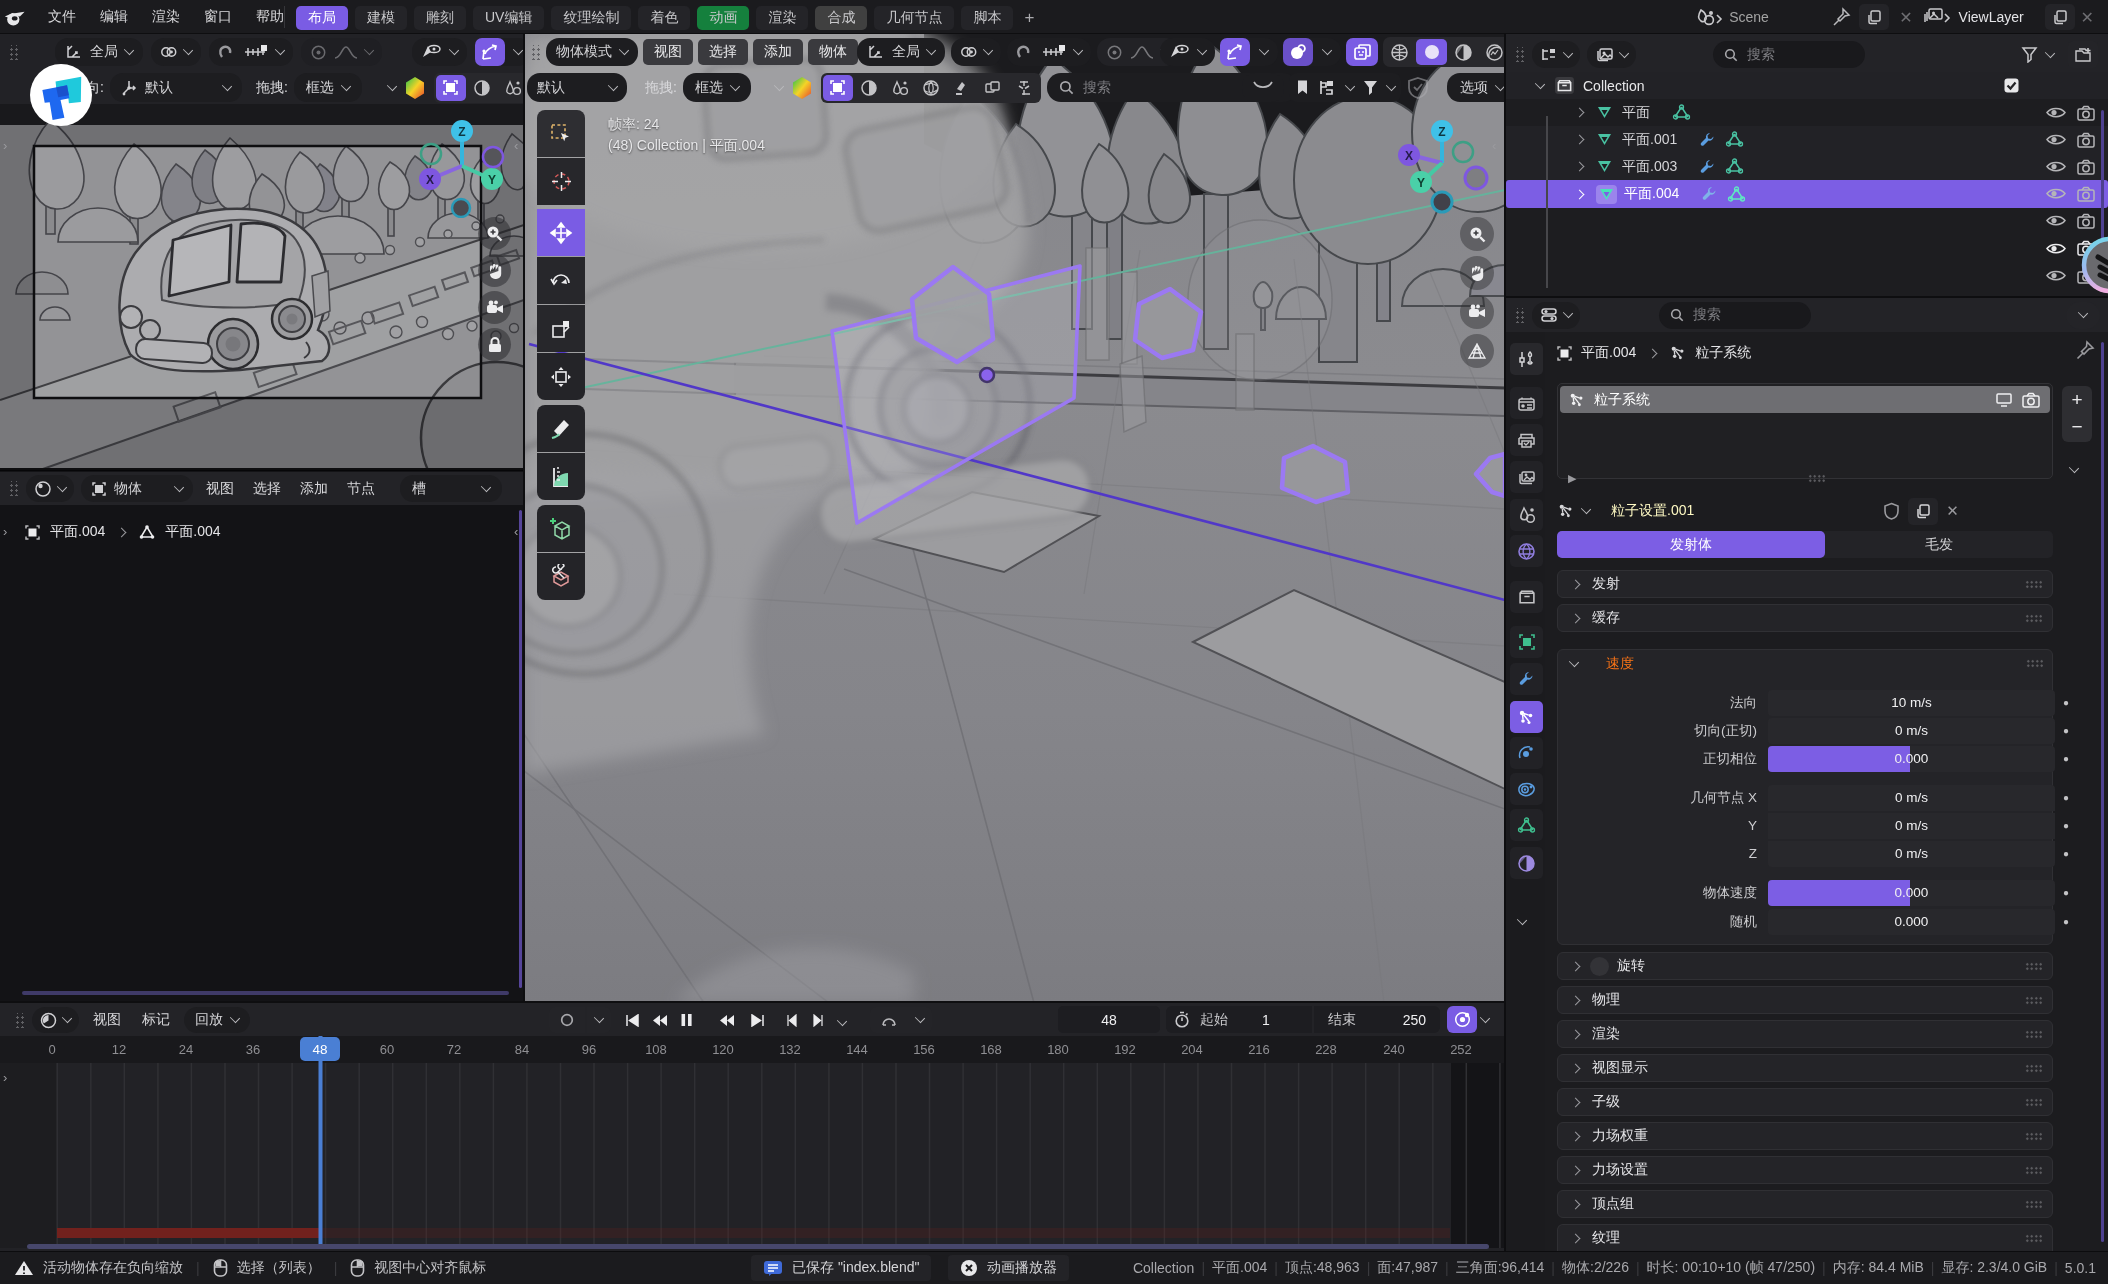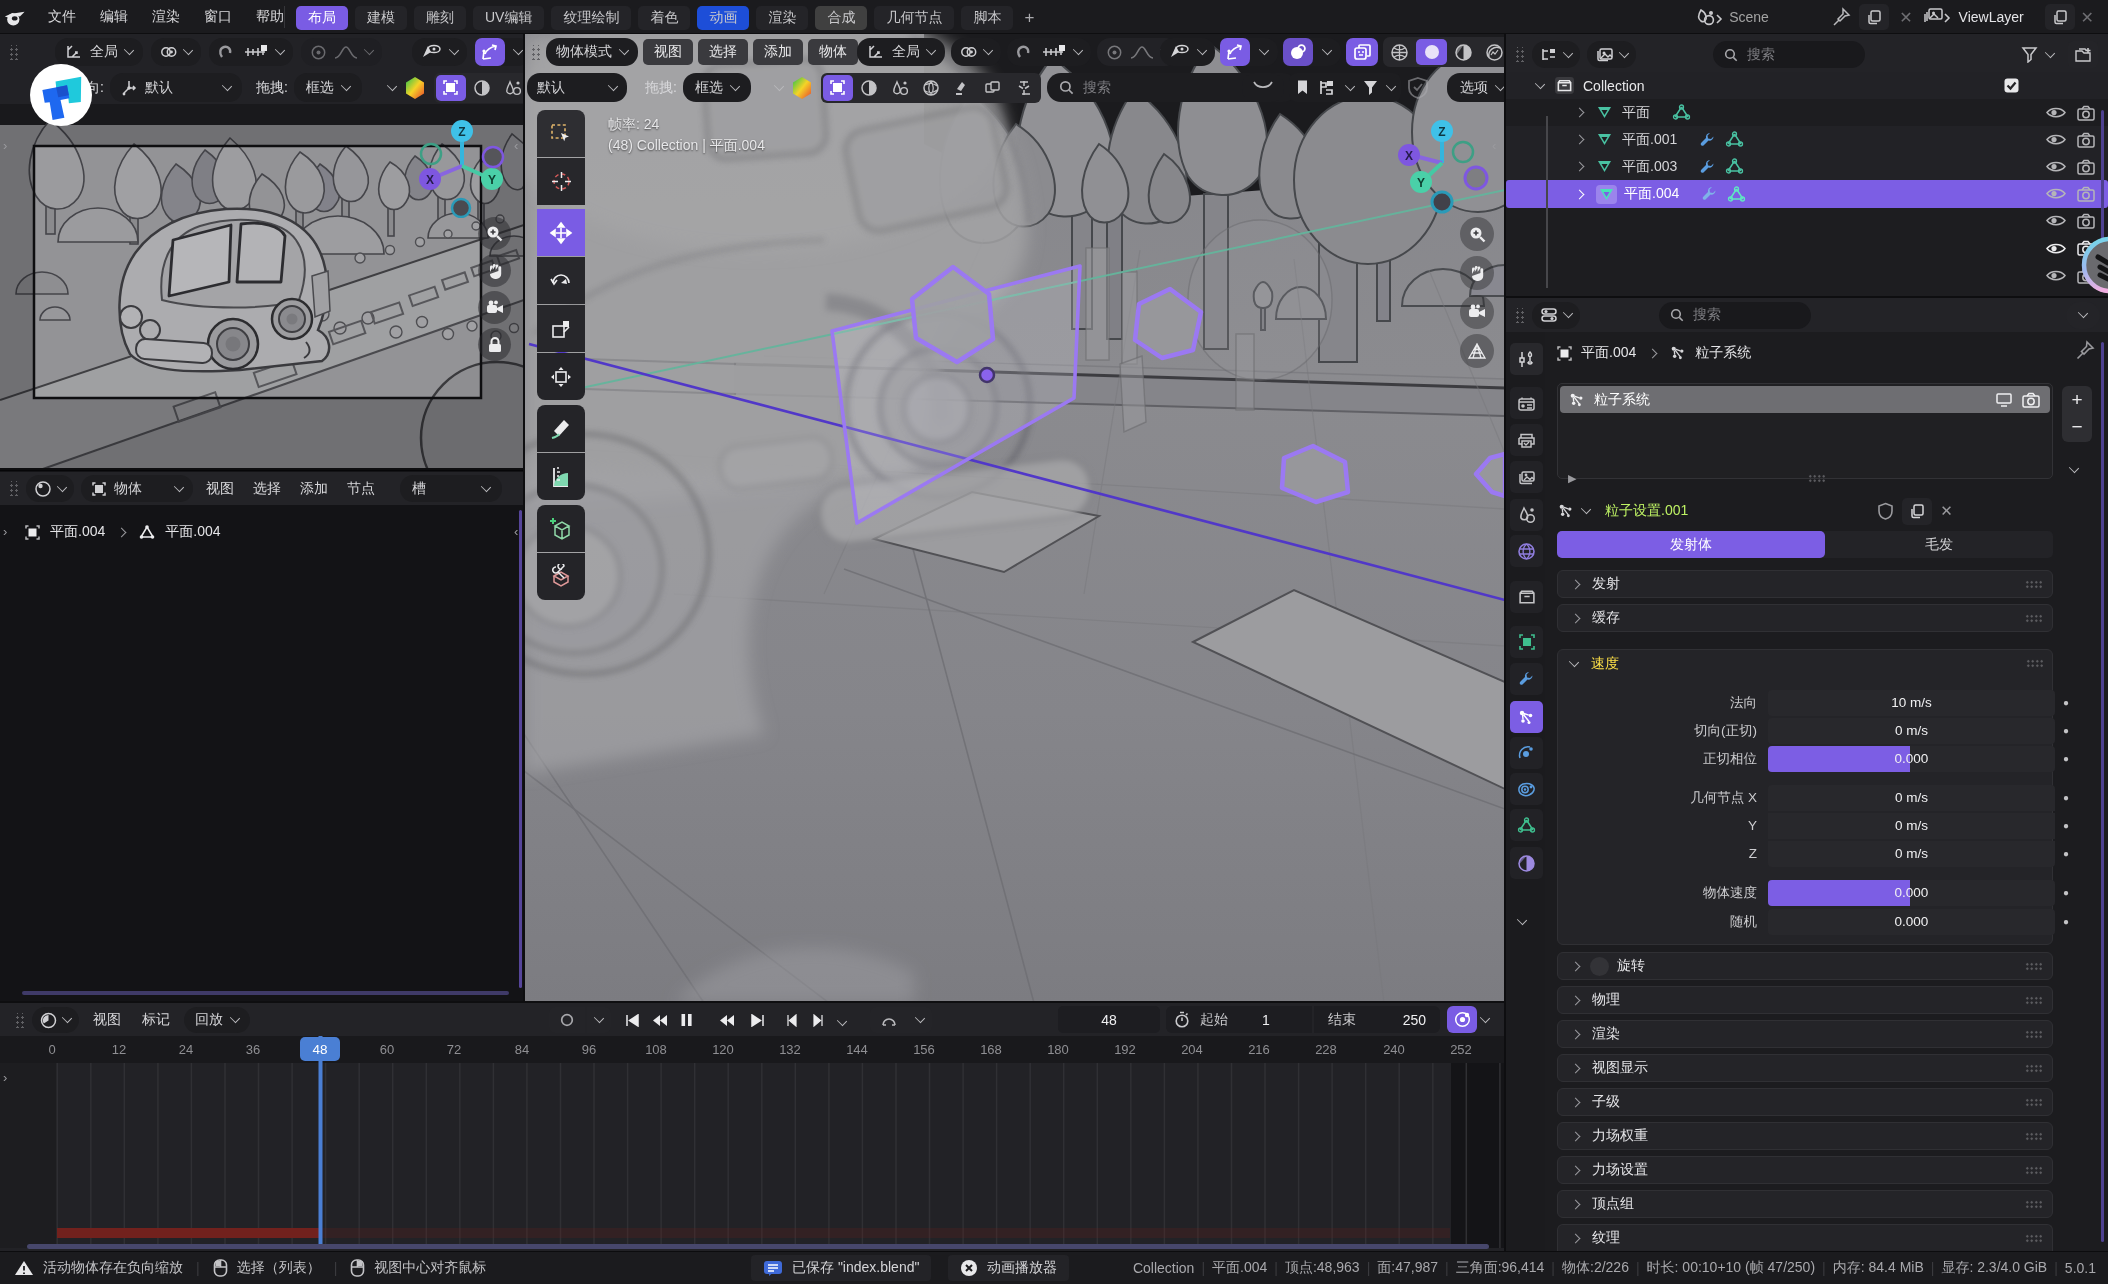--- a/index.html
+++ b/index.html
@@ -36,21 +36,21 @@
   <div class="t14" style="color:#d8d8db;padding:0 12px">帮助</div>
 </div>
 <div class="abs" style="left:284px;top:6px;width:1px;height:22px;background:#36363a"></div>
 <div class="abs row" style="left:296px;top:4px;height:27px;gap:7px">
   <div class="t14" style="background:#7a5ce4;color:#fff;border-radius:5px;padding:3px 12px">布局</div>
   <div class="t14" style="background:#242428;border-radius:5px;padding:3px 12px">建模</div>
   <div class="t14" style="background:#242428;border-radius:5px;padding:3px 12px">雕刻</div>
   <div class="t14" style="background:#242428;border-radius:5px;padding:3px 12px">UV编辑</div>
   <div class="t14" style="background:#242428;border-radius:5px;padding:3px 12px">纹理绘制</div>
   <div class="t14" style="background:#242428;border-radius:5px;padding:3px 12px">着色</div>
-  <div class="t14" style="background:#1d4ed8;border-radius:5px;padding:3px 12px">动画</div>
+  <div class="t14" style="background:#15803d;border-radius:5px;padding:3px 12px">动画</div>
   <div class="t14" style="background:#242428;border-radius:5px;padding:3px 12px">渲染</div>
   <div class="t14" style="background:#404040;border-radius:5px;padding:3px 12px">合成</div>
   <div class="t14" style="background:#242428;border-radius:5px;padding:3px 12px">几何节点</div>
   <div class="t14" style="background:#242428;border-radius:5px;padding:3px 12px">脚本</div>
   <div style="color:#aaaaae;font-size:17px;padding:0 4px">+</div>
 </div>
 
 <div class="abs row" style="right:14px;top:3px;height:28px;gap:6px;font-size:14px">
   <svg width="30" height="20" viewBox="0 0 30 20">
       <path d="M8 3 C5 8 5 12 8 14 C11 16 14 13 13 9 C12 6 10 4 8 3 Z" fill="none" stroke="#c9c9cc" stroke-width="1.6"></path>
@@ -1385,21 +1385,21 @@
 <div class="abs grip2" style="left:1808px;top:474px"></div>
 <div class="abs row" style="left:1557px;top:497px;height:28px;gap:7px">
   <svg width="18" height="18" viewBox="0 0 19 19">
       <circle cx="5" cy="5" r="2.2" fill="#d5d5d8"></circle>
       <circle cx="13.5" cy="7.5" r="1.8" fill="#d5d5d8"></circle>
       <circle cx="6" cy="13" r="1.8" fill="#d5d5d8"></circle>
       <circle cx="12" cy="14.5" r="1.5" fill="#d5d5d8"></circle>
       <path d="M6.5 6.5 L12 13.5 M6.8 5.5 L11.8 7.2 M5.6 7 L6 11.2" stroke="#d5d5d8" stroke-width="1.4"></path>
     </svg>
   <span class="chev"></span>
-  <span class="t14" style="color:#bef264;margin-left:8px">粒子设置.001</span>
+  <span class="t14" style="color:#fef9c3;margin-left:14px">粒子设置.001</span>
   <span class="row" style="gap:8px;margin-left:182px">
     <svg width="17" height="18" viewBox="0 0 17 18">
         <path d="M8.5 1.5 L15 4 V9 C15 13 12 16 8.5 17 C5 16 2 13 2 9 V4 Z" fill="none" stroke="#9a9a9e" stroke-width="1.6"></path>
       </svg>
     <span class="tile" style="width:30px;height:27px">
         <svg width="16" height="16" viewBox="0 0 16 16">
           <rect x="5" y="2" width="9" height="10" rx="1.5" fill="none" stroke="#d5d5d8" stroke-width="1.5"></rect>
           <path d="M3 6 v7 a1.5 1.5 0 0 0 1.5 1.5 H11" fill="none" stroke="#d5d5d8" stroke-width="1.5"></path>
         </svg>
       </span>
@@ -1417,21 +1417,21 @@
 </div>
 <div class="abs row" style="left:1557px;top:604px;width:496px;height:28px;background:#242428;border:1px solid #303034;border-radius:6px">
   <span class="chevr" style="margin-left:14px"></span>
     <span class="t14" style="color:#e4e4e7;margin-left:13px">缓存</span>
     <span class="grip2" style="margin-left:auto;margin-right:10px"></span>
 </div>
 
 <div class="abs" style="left:1557px;top:649px;width:496px;height:296px;background:#242428;border:1px solid #303034;border-radius:6px"></div>
 <div class="abs row" style="left:1557px;top:650px;width:496px;height:27px">
   <span class="chev" style="margin-left:13px"></span>
-    <span class="t14" style="color:#fde047;margin-left:13px">速度</span>
+    <span class="t14" style="color:#f97316;margin-left:28px">速度</span>
     <span class="grip2" style="margin-left:auto;margin-right:10px"></span>
 </div>
 <div class="abs" style="left:1557px;top:683px;width:496px;font-size:13.5px">
   <div class="row" style="height:27px;margin-top:6px">
       <span style="width:200px;text-align:right;color:#cdcdd0">法向</span>
       <span style="margin-left:11px;width:287px;height:26px;background:#28282c;border-radius:4px;color:#f0f0f2;display:flex;align-items:center;justify-content:center">10 m/s</span>
       <span style="color:#c3c3c6;margin-left:8px;font-size:10px">●</span>
     </div>
   <div class="row" style="height:27px;margin-top:1px">
       <span style="width:200px;text-align:right;color:#cdcdd0">切向(正切)</span>

